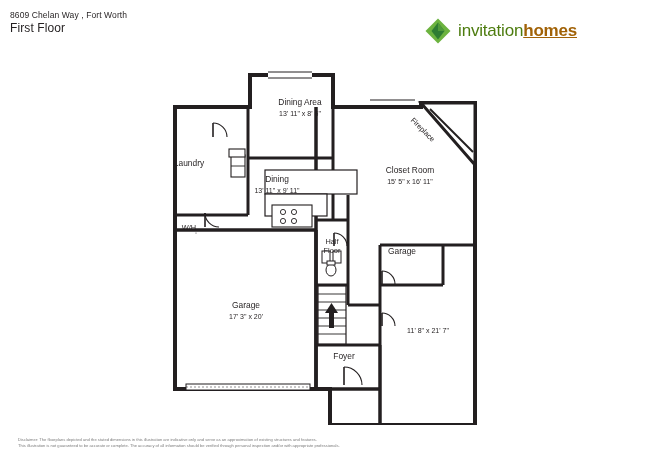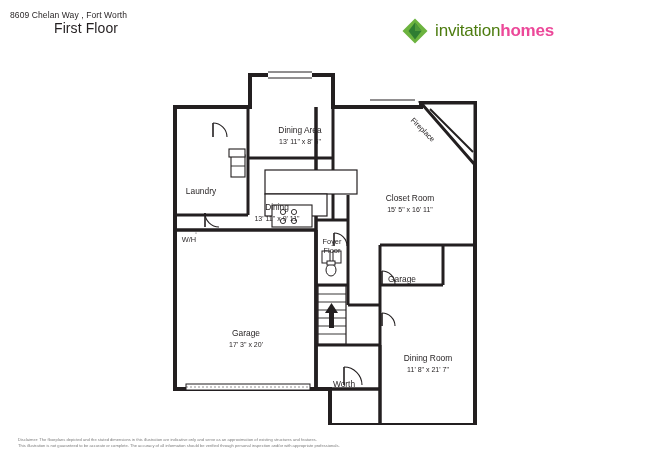--- a/index.html
+++ b/index.html
@@ -15,37 +15,37 @@
     position: relative;
     overflow: hidden;
   }
 
   
   #header {
     position: absolute;
     top: 0; left: 0;
     width: 570px;
     height: 60px;
+    padding-left: 23px;
   }
   #address-block {
     position: absolute;
     left: 10px;
     top: 9px;
     line-height: 13px;
   }
   #address-line1 {
     font-size: 8.5px;
     color: #231f20;
     letter-spacing: 0.1px;
   }
   #address-line2 {
-    font-size: 14px;
+    font-size: 12px;
     color: #231f20;
     letter-spacing: 0.1px;
-    margin-left: 44px;
   }
 
   
   #logo {
     position: absolute;
     right: 16px;
     top: 16px;
     height: 30px;
     display: flex;
     align-items: center;
@@ -55,39 +55,39 @@
     height: 26px;
     position: relative;
     margin-right: 7px;
   }
   #logo-text {
     font-size: 17px;
     letter-spacing: -0.2px;
     white-space: nowrap;
   }
   #logo-text .light { color: #4d7c0f; font-weight: normal; }
-  #logo-text .bold  { color: #ec4899; font-weight: bold; }
+  #logo-text .bold  { color: #a16207; font-weight: bold; text-decoration: underline; }
 
   
   #plan {
     position: absolute;
     left: 0; top: 55px;
     width: 650px;
     height: 370px;
   }
   #plan svg { display: block; }
 
   .rm-label {
     position: absolute;
     text-align: center;
     line-height: 11px;
     color: #231f20;
     white-space: nowrap;
   }
-  .rm-name { font-size: 8.4px; margin-top: 28px; }
+  .rm-name { font-size: 8.4px; }
   .rm-dims { font-size: 7px; }
   .rm-small { font-size: 7.4px; }
 
   
   #disclaimer {
     position: absolute;
     left: 18px;
     top: 437px;
     width: 440px;
     font-size: 4.1px;
@@ -254,58 +254,57 @@
       </g>
 
     </g>
   </svg>
 
   <div class="rm-label" style="left:250px; top:42px; width:100px;">
     <div class="rm-name">Dining Area</div>
     <div class="rm-dims">13' 11" x 8' 5"</div>
   </div>
 
-  <div class="rm-label" style="left:161px; top:103px; width:80px;">
+  <div class="rm-label" style="left:149px; top:103px; width:80px;">
     <div class="rm-name">Laundry</div>
   </div>
 
   <div class="rm-label" style="left:222px; top:119px; width:110px;">
     <div class="rm-name">Dining</div>
     <div class="rm-dims">13' 11" x 9' 11"</div>
   </div>
 
   <div class="rm-label" style="left:355px; top:110px; width:110px;">
     <div class="rm-name">Closet Room</div>
     <div class="rm-dims">15' 5" x 16' 11"</div>
   </div>
 
   <div class="rm-label" style="left:302px; top:182px; width:60px; line-height:9px;">
-    <div class="rm-small">Foyer</div>
+    <div class="rm-small">Half</div>
     <div class="rm-small">Floor</div>
   </div>
 
   <div class="rm-label" style="left:368px; top:191px; width:68px;">
     <div class="rm-name">Garage</div>
   </div>
 
   <div class="rm-label" style="left:198px; top:245px; width:96px;">
     <div class="rm-name">Garage</div>
     <div class="rm-dims">17' 3" x 20'</div>
   </div>
 
   <div class="rm-label" style="left:373px; top:270px; width:110px;">
-    <div class="rm-name">Dining Room</div>
     <div class="rm-dims">11' 8" x 21' 7"</div>
   </div>
 
   <div class="rm-label" style="left:312px; top:296px; width:64px;">
-    <div class="rm-name">Worth</div>
-  </div>
-
-  <div class="rm-label" style="left:167px; top:179px; width:44px;">
+    <div class="rm-name">Foyer</div>
+  </div>
+
+  <div class="rm-label" style="left:167px; top:167px; width:44px;">
     <div class="rm-small">W/H</div>
   </div>
 
   <div class="rm-label" style="left:402px; top:46px; width:70px; transform:rotate(45deg); transform-origin:0 0;">
     <div class="rm-small">Fireplace</div>
   </div>
 
 </div>
 
 <div id="disclaimer">

